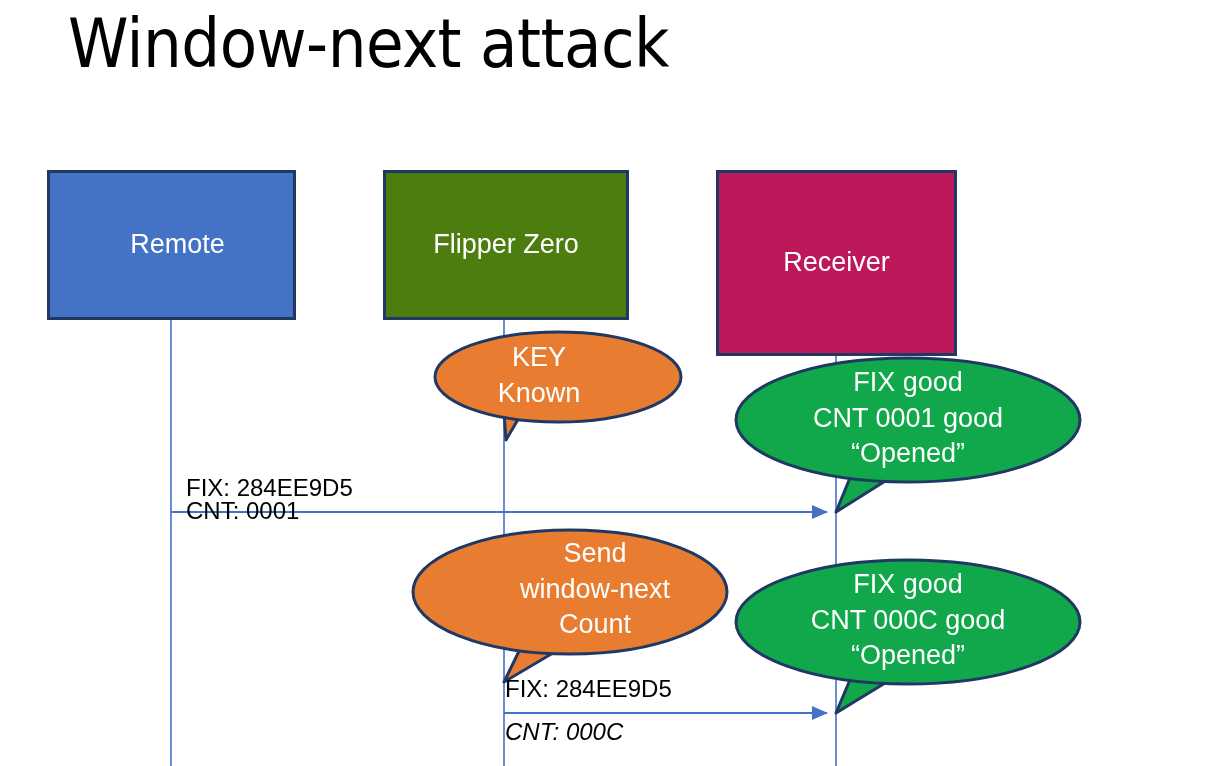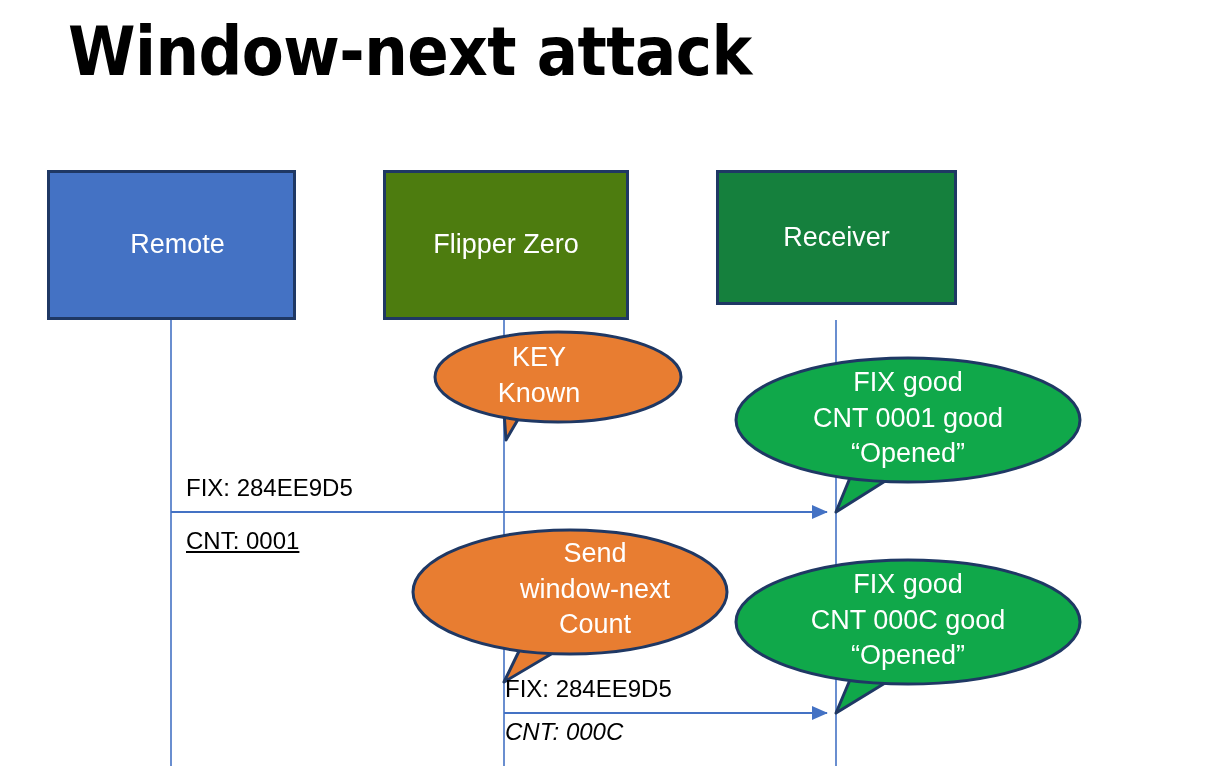--- a/index.html
+++ b/index.html
@@ -13,23 +13,23 @@
   #slide {
     position: relative;
     width: 1221px;
     height: 766px;
     background: #ffffff;
     overflow: hidden;
   }
   #slide-title {
     position: absolute;
     left: 68px;
-    top: 12px;
+    top: 4px;
     font-size: 68px;
-    font-weight: 700;
+    font-weight: 400;
     color: #000000;
     letter-spacing: -0.5px;
     white-space: nowrap;
     font-family: "DejaVu Sans Condensed", "Liberation Sans", sans-serif;
   }
   .svg-layer {
     position: absolute;
     left: 0;
     top: 0;
     width: 1221px;
@@ -108,39 +108,39 @@
       </g>
   </svg>
 
   <div id="actors">
       <div class="actor-box" style="left: 47px; top: 170px; width: 249px; height: 150px; background: rgb(68, 114, 196); border-color: rgb(31, 56, 100); padding-left: 12px;">
         <div class="actor-label">Remote</div>
       </div>
       <div class="actor-box" style="left: 383px; top: 170px; width: 246px; height: 150px; background: #4d7c0f; border-color: rgb(31, 56, 100);">
         <div class="actor-label">Flipper Zero</div>
       </div>
-      <div class="actor-box" style="left: 716px; top: 170px; width: 241px; height: 135px; background: #15803d; border-color: rgb(31, 56, 100);">
+      <div class="actor-box" style="left: 716px; top: 170px; width: 241px; height: 186px; background: #be185d; border-color: rgb(31, 56, 100);">
         <div class="actor-label">Receiver</div>
       </div>
     </div>
 
   <div id="bubble-texts">
       <div class="bubble-text" style="left: 421px; top: 340px; width: 236px;">KEY
 Known</div>
       <div class="bubble-text" style="left: 760px; top: 365px; width: 296px;">FIX good
 CNT 0001 good
 “Opened”</div>
       <div class="bubble-text" style="left: 465px; top: 536px; width: 260px;">Send
 window-next
 Count</div>
       <div class="bubble-text" style="left: 760px; top: 567px; width: 296px;">FIX good
 CNT 000C good
 “Opened”</div>
     </div>
 
   <div id="msg-labels">
       <div class="msg-label" style="left: 186px; top: 474px;">FIX: 284EE9D5</div>
-      <div class="msg-label" style="left: 186px; top: 527px; text-decoration: underline;">CNT: 0001</div>
+      <div class="msg-label" style="left: 186px; top: 497px;">CNT: 0001</div>
       <div class="msg-label" style="left: 505px; top: 675px;">FIX: 284EE9D5</div>
       <div class="msg-label" style="left: 505px; top: 718px; font-style: italic;">CNT: 000C</div>
     </div>
 
 </div>
 
 </body></html>

